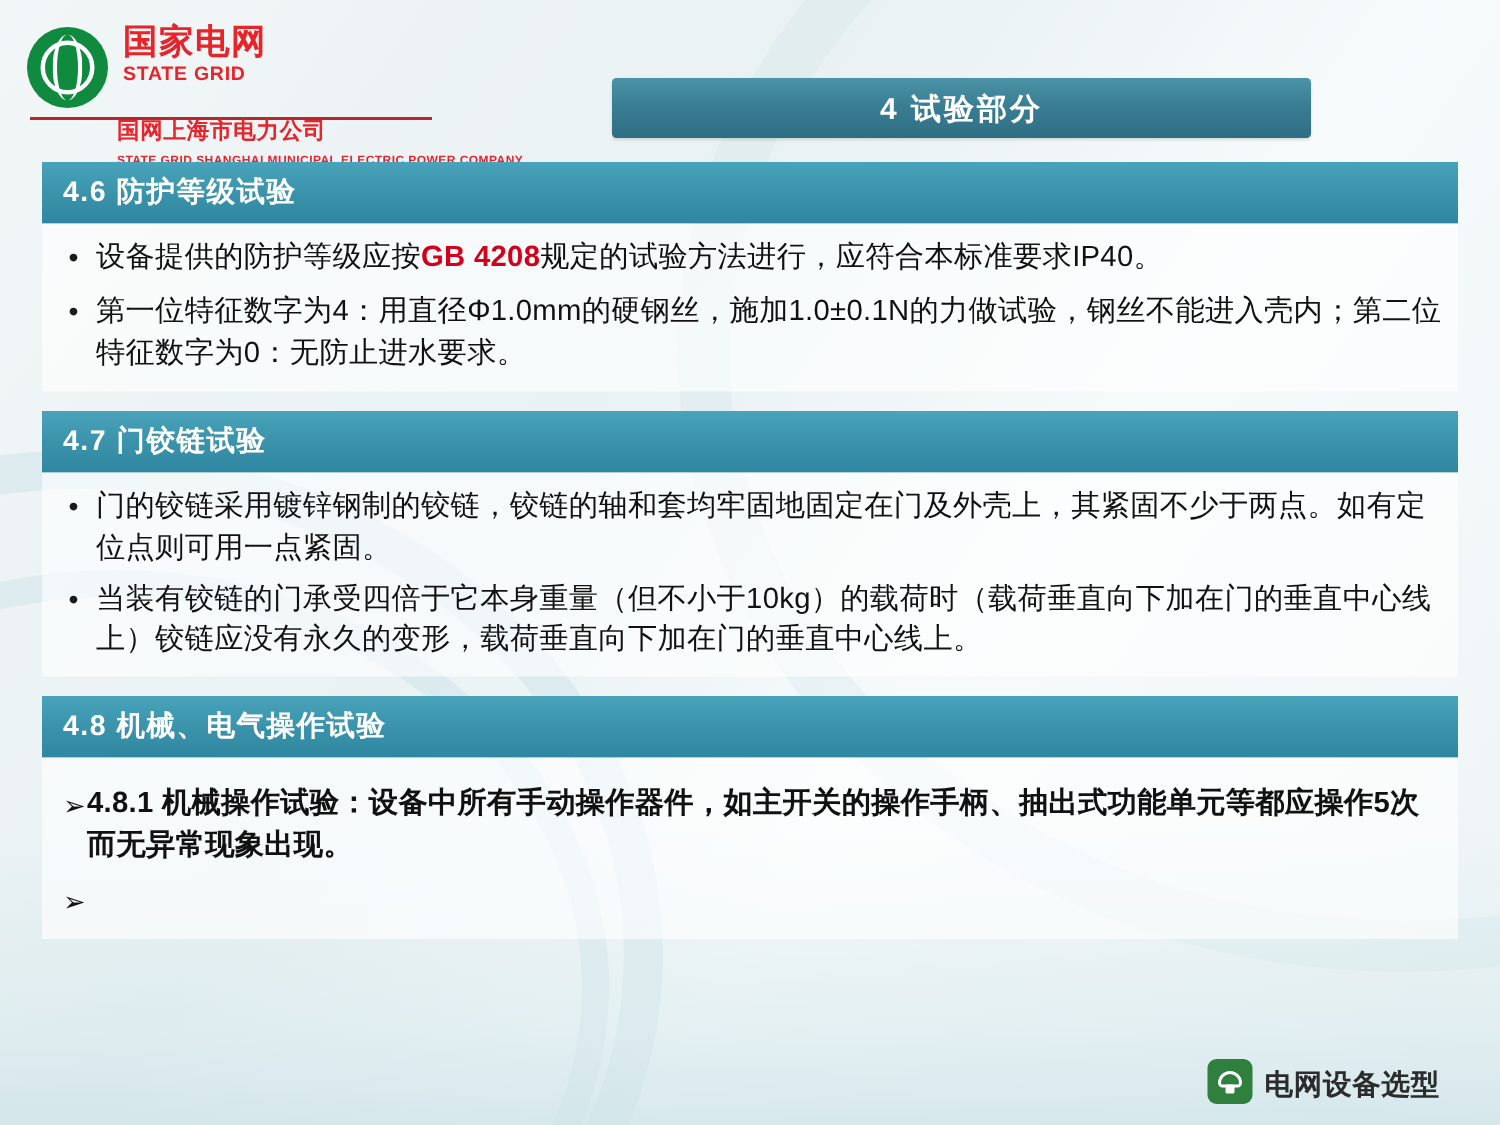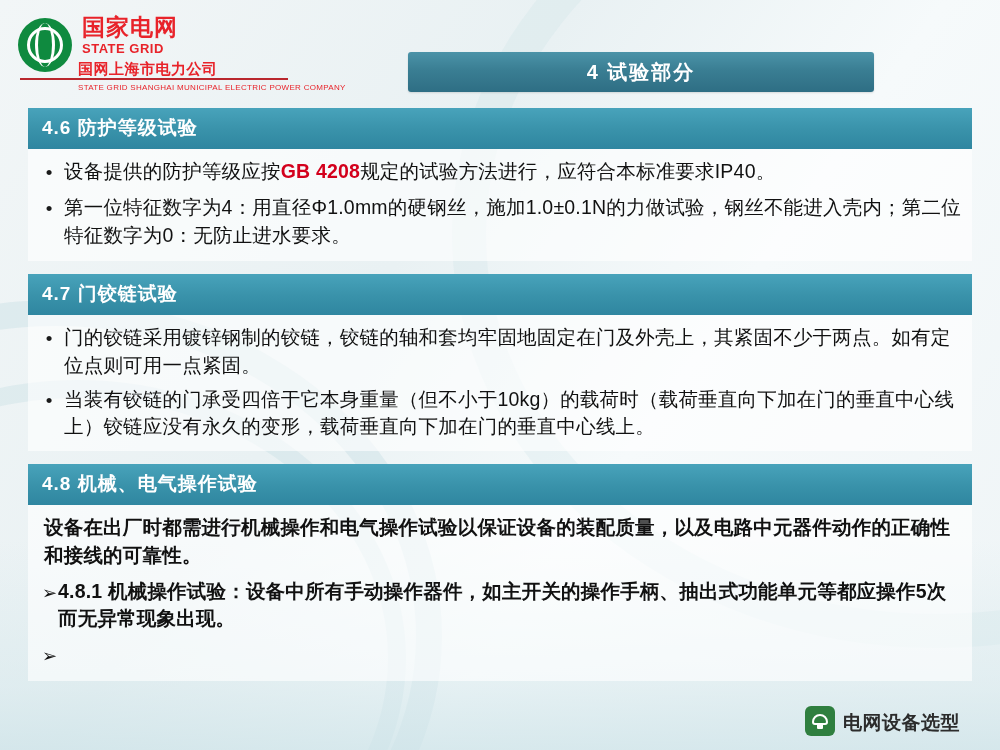--- a/index.html
+++ b/index.html
@@ -129,32 +129,32 @@
     position: absolute;
     left: 20px;
     top: 78px;
     width: 268px;
     height: 2px;
     background: #b9272d;
   }
   .company-block {
     position: absolute;
     left: 78px;
-    top: 60px;
+    top: 79px;
     line-height: 1.15;
   }
   .company-cn {
     font-size: 15px;
     font-weight: bold;
     color: #e8232a;
     letter-spacing: 0.5px;
   }
   .company-en {
     font-size: 8px;
-    font-weight: normal;
+    font-weight: bold;
     color: #e8232a;
     letter-spacing: 0.3px;
     margin-top: 6px;
   }
 
   .title-bar {
     position: absolute;
     right: 30px;
     top: 52px;
     width: 466px;
@@ -356,21 +356,20 @@
         <div class="bullet-row">
           <div class="bullet-dot">•</div>
           <div class="bullet-text">当装有铰链的门承受四倍于它本身重量（但不小于10kg）的载荷时（载荷垂直向下加在门的垂直中心线上）铰链应没有永久的变形，载荷垂直向下加在门的垂直中心线上。</div>
         </div>
       </div>
     </div>
 
     <div class="section sec-3">
       <div class="section-head">4.8 机械、电气操作试验</div>
       <div class="section-body">
-        <div class="para">设备在出厂时都需进行机械操作和电气操作试验以保证设备的装配质量，以及电路中元器件动作的正确性和接线的可靠性。</div>
         <div class="sub-row">
           <div class="bullet-arrow">➢</div>
           <div class="sub-para">4.8.1 机械操作试验：设备中所有手动操作器件，如主开关的操作手柄、抽出式功能单元等都应操作5次而无异常现象出现。</div>
         </div>
         <div class="sub-row">
           <div class="bullet-arrow">➢</div>
         </div>
       </div>
     </div>
 

